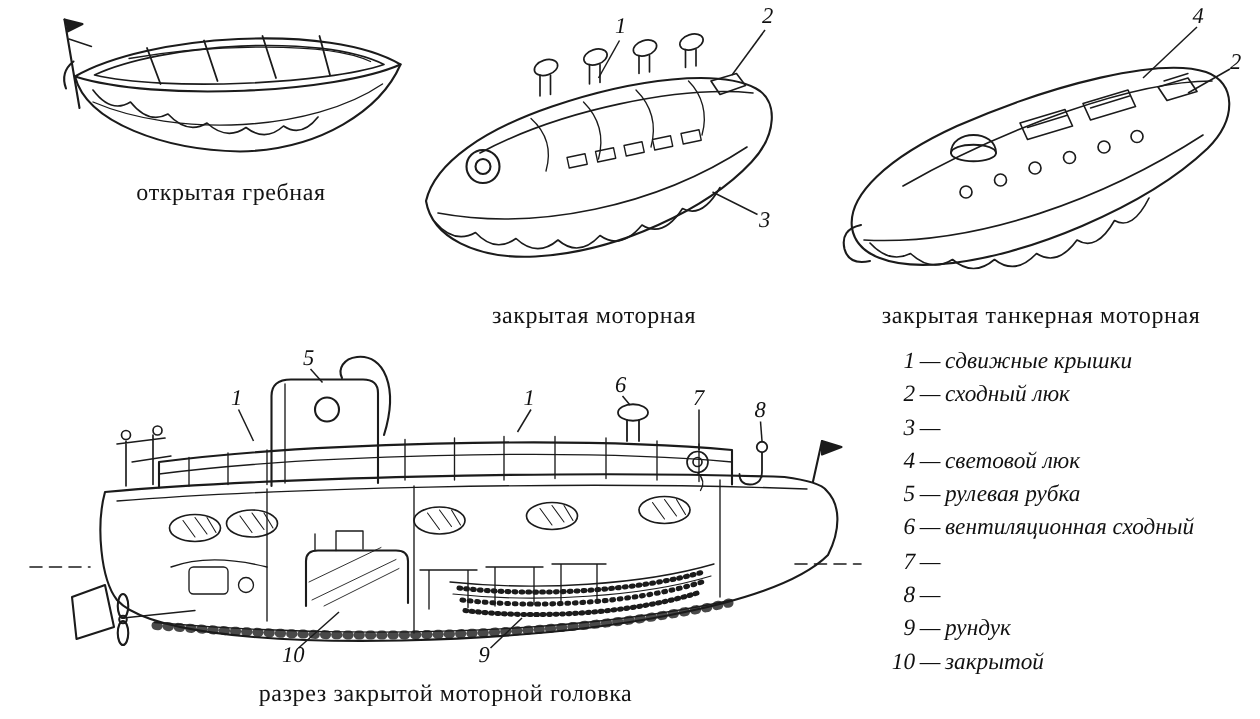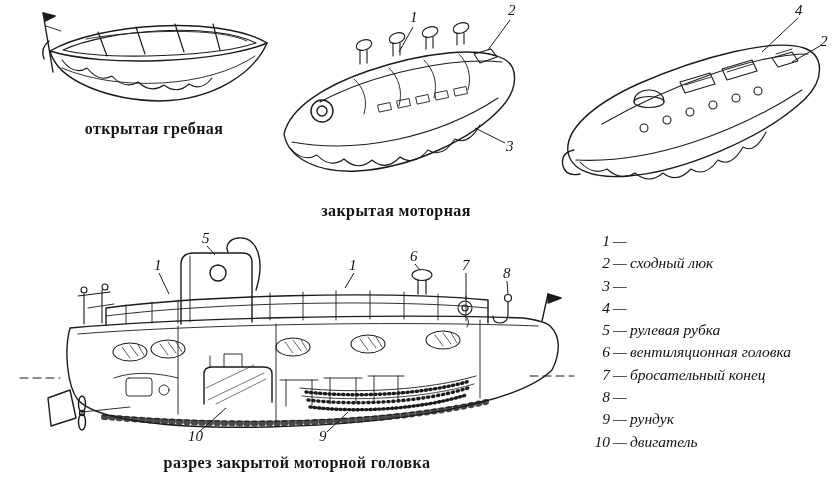--- a/index.html
+++ b/index.html
@@ -1,21 +1,21 @@
 <!DOCTYPE html>
 <html><head>
 <meta charset="utf-8">
 <style>
   * { margin:0; padding:0; box-sizing:border-box; }
   html, body { width:840px; height:479px; }
   body { background:#ffffff; font-family:"Liberation Serif", serif; position:relative; overflow:hidden; }
   .page { position:absolute; left:0; top:0; width:840px; height:479px; background:#ffffff; }
   .fig { position:absolute; }
   .fig svg { display:block; }
-  figcaption { text-align:center; font-size:16px; color:#141414; letter-spacing:.4px; margin-top:2px;font-weight:bold; }
+  figcaption { text-align:center; font-size:16px; color:#141414; letter-spacing:.4px; margin-top:2px; }
   .ink { stroke:#1b1b1b; fill:none; stroke-width:1.4; stroke-linecap:round; stroke-linejoin:round; }
   .thin { stroke-width:0.9; }
   .leader { stroke:#1b1b1b; stroke-width:1; }
   .callout { font-family:"Liberation Serif", serif; font-style:italic; font-size:15px; fill:#111; }
   .legend { position:absolute; left:586px; top:230px; width:250px; }
   .legend-row { display:flex; align-items:baseline; font-style:italic; font-size:15.5px; line-height:22.3px; color:#111; white-space:nowrap; }
   .lnum { width:24px; text-align:right; flex:none; }
   .lsep { width:20px; text-align:center; flex:none; }
 </style>
 </head>
@@ -141,20 +141,21 @@
           <path d="M28,160 q13,14 27,7 q14,13 28,4 q14,12 28,0 q14,11 28,-4 q14,9 27,-9 q13,8 25,-13 q12,7 23,-15"></path>
         </g>
       </g>
       <g>
         <line class="leader" x1="246" y1="16" x2="210" y2="50"></line>
         <text class="callout" x="243" y="13">4</text>
         <line class="leader" x1="268" y1="44" x2="240" y2="60"></line>
         <text class="callout" x="268" y="44">2</text>
       </g>
     </svg>
+    <figcaption>закрытая танкерная моторная</figcaption>
   </figure>
 
   <figure class="fig" style="left:18px; top:228px; width:558px;">
     <svg width="558" height="224" viewBox="0 0 558 224">
       <g class="ink">
         <g>
           <path d="M2,150 H42" stroke-dasharray="8 5" stroke-width="1.1"></path>
           <path d="M512,148 H556" stroke-dasharray="8 5" stroke-width="1.1"></path>
         </g>
         <g>
@@ -263,58 +264,59 @@
         <text class="callout" x="301" y="213">9</text>
       </g>
     </svg>
     <figcaption>разрез закрытой моторной головка</figcaption>
   </figure>
 
   <div class="legend">
     <div class="legend-row">
       <span class="lnum">1</span>
       <span class="lsep">—</span>
+      <span class="llabel">сдвижные крышки</span>
     </div>
     <div class="legend-row">
       <span class="lnum">2</span>
       <span class="lsep">—</span>
       <span class="llabel">сходный люк</span>
     </div>
     <div class="legend-row">
       <span class="lnum">3</span>
       <span class="lsep">—</span>
     </div>
     <div class="legend-row">
       <span class="lnum">4</span>
       <span class="lsep">—</span>
+      <span class="llabel">световой люк</span>
     </div>
     <div class="legend-row">
       <span class="lnum">5</span>
       <span class="lsep">—</span>
       <span class="llabel">рулевая рубка</span>
     </div>
     <div class="legend-row">
       <span class="lnum">6</span>
       <span class="lsep">—</span>
-      <span class="llabel">вентиляционная головка</span>
+      <span class="llabel">вентиляционная сходный</span>
     </div>
     <div class="legend-row">
       <span class="lnum">7</span>
       <span class="lsep">—</span>
-      <span class="llabel">бросательный конец</span>
     </div>
     <div class="legend-row">
       <span class="lnum">8</span>
       <span class="lsep">—</span>
     </div>
     <div class="legend-row">
       <span class="lnum">9</span>
       <span class="lsep">—</span>
       <span class="llabel">рундук</span>
     </div>
     <div class="legend-row">
       <span class="lnum">10</span>
       <span class="lsep">—</span>
-      <span class="llabel">двигатель</span>
+      <span class="llabel">закрытой</span>
     </div>
   </div>
 
 </div>
 
 </body></html>

